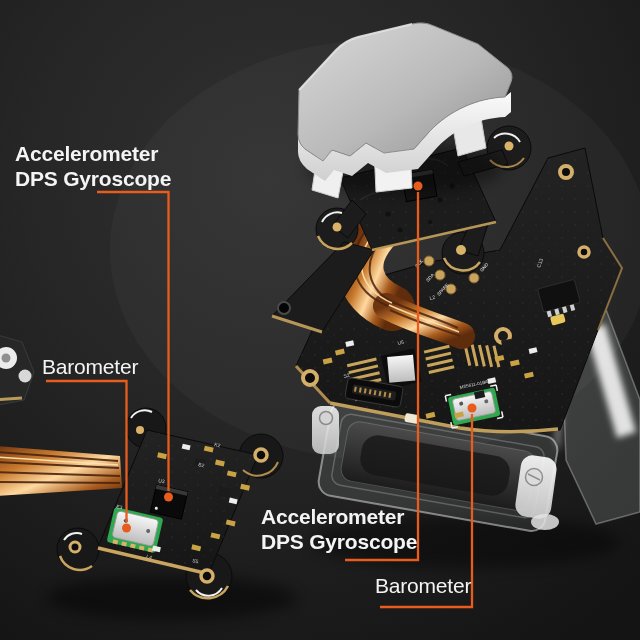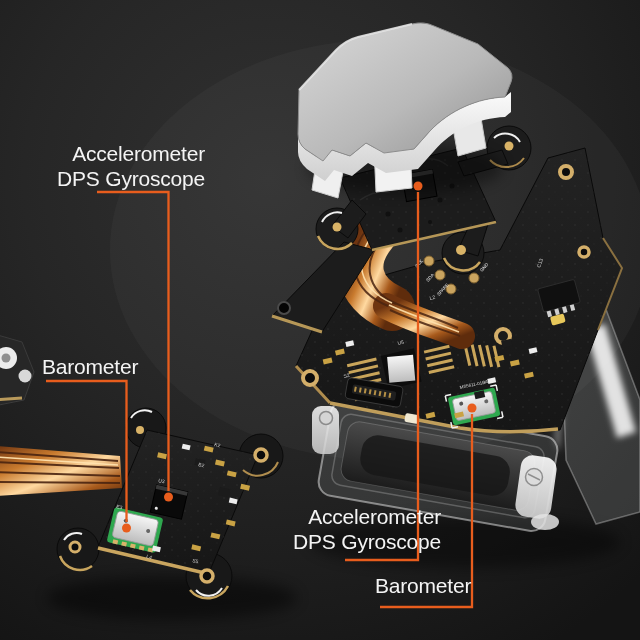--- a/index.html
+++ b/index.html
@@ -2,21 +2,21 @@
 <html><head>
 <meta charset="utf-8">
 <style>
   html,body{margin:0;padding:0;background:#111;}
   .stage{position:relative;width:640px;height:640px;overflow:hidden;
          font-family:"Liberation Sans", sans-serif;}
   .stage svg{position:absolute;left:0;top:0;}
   .callout-label{position:absolute;color:#f4f4f4;font-size:21px;line-height:25px;
 эн                letter-spacing:-0.2px;}
   .callout-label{position:absolute;color:#f4f4f4;font-size:21px;line-height:25px;letter-spacing:-0.2px;}
-  .center{text-align:right;}
+  .center{text-align:left;font-weight:bold;}
   .lbl-tl{left:15px;top:141px;width:190px;}
   .lbl-baro-left{left:42px;top:354px;}
   .lbl-bc{left:261px;top:504px;width:180px;}
   .lbl-baro-bottom{left:375px;top:573px;}
 </style>
 </head>
 <body>
 
 <div class="stage">
 <svg width="640" height="640" viewBox="0 0 640 640">

